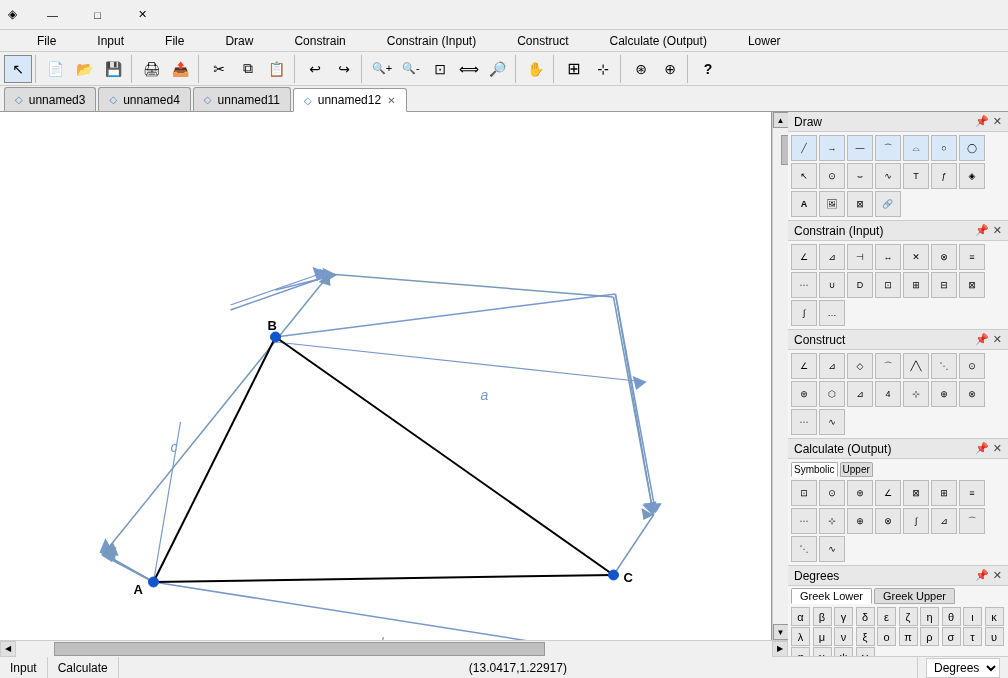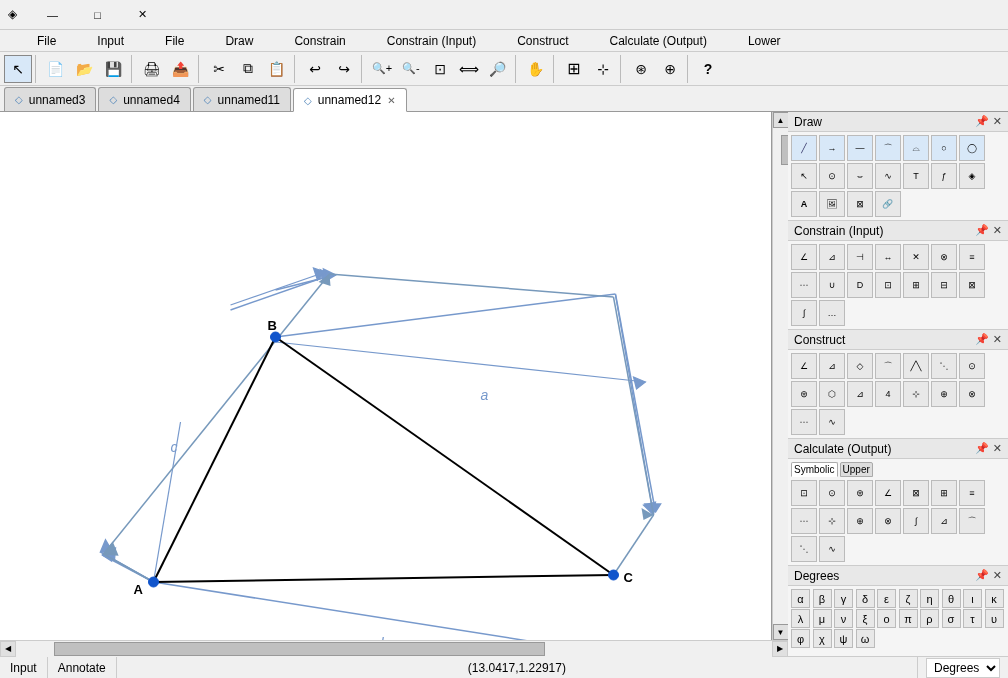--- a/index.html
+++ b/index.html
@@ -591,20 +591,24 @@
       </div>
     </div>
 
     <div class="panel-section" style="border-bottom:none;">
       <div class="panel-header">
         <span>Degrees</span>
         <div class="panel-header-icons">
           <span class="panel-icon">📌</span>
           <span class="panel-icon">✕</span>
         </div>
+      </div>
+      <div class="symbols-tabs">
+        <div class="sym-tab active">Greek Lower</div>
+        <div class="sym-tab">Greek Upper</div>
       </div>
       <div class="sym-grid">
         <button class="sym-btn">α</button>
         <button class="sym-btn">β</button>
         <button class="sym-btn">γ</button>
         <button class="sym-btn">δ</button>
         <button class="sym-btn">ε</button>
         <button class="sym-btn">ζ</button>
         <button class="sym-btn">η</button>
         <button class="sym-btn">θ</button>
@@ -626,21 +630,21 @@
         <button class="sym-btn">ω</button>
       </div>
 
     </div>
 
   </div>
 </div>
 
 <div id="statusbar">
   <div class="status-seg">Input</div>
-  <div class="status-seg">Annotate</div>
+  <div class="status-seg">Calculate</div>
   <div class="status-seg" style="flex:1;justify-content:center;">(13.0417,1.22917)</div>
   <div class="status-degrees">
     <select class="degrees-select">
       <option>Degrees</option>
       <option>Radians</option>
     </select>
   </div>
 </div>
 
 </body></html>

